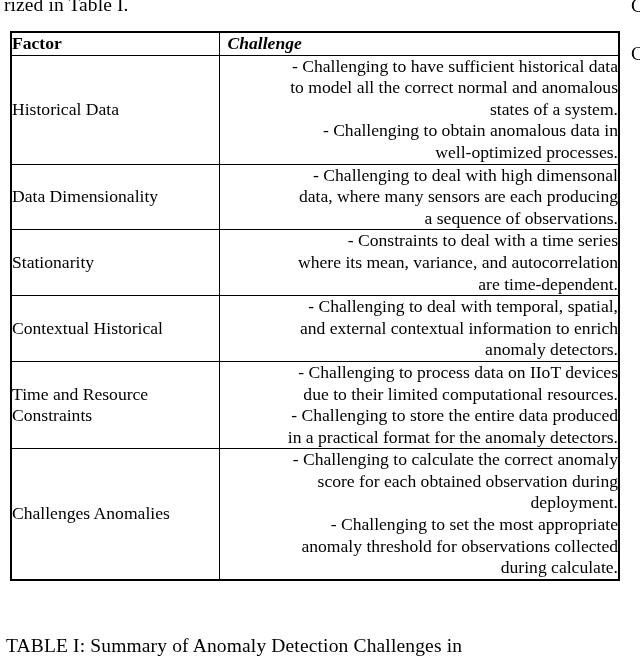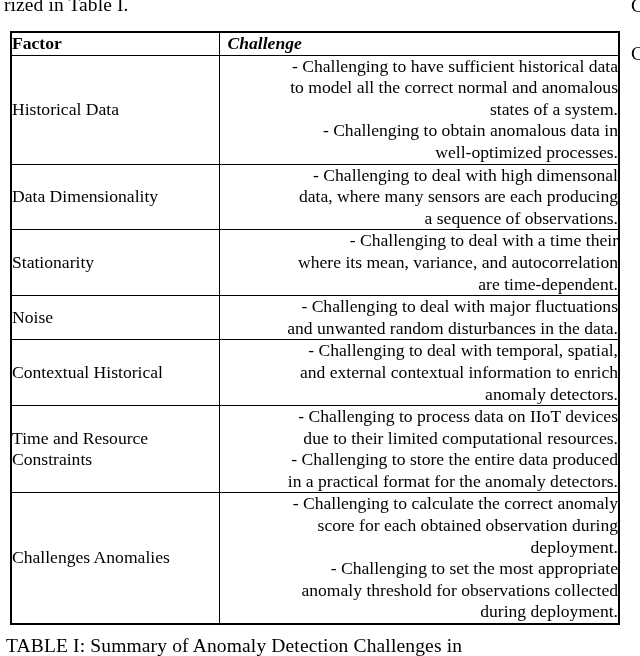--- a/index.html
+++ b/index.html
@@ -156,30 +156,23 @@
             <td class="factor">Data Dimensionality</td>
             <td class="challenge">
               <span class="bullet">- Challenging to deal with high dimensonal
 data, where many sensors are each producing
 a sequence of observations.</span>
             </td>
           </tr>
           <tr>
             <td class="factor">Stationarity</td>
             <td class="challenge">
-              <span class="bullet">- Challenging to deal with a time their
+              <span class="bullet">- Constraints to deal with a time series
 where its mean, variance, and autocorrelation
 are time-dependent.</span>
-            </td>
-          </tr>
-          <tr>
-            <td class="factor">Noise</td>
-            <td class="challenge">
-              <span class="bullet">- Challenging to deal with major fluctuations
-and unwanted random disturbances in the data.</span>
             </td>
           </tr>
           <tr>
             <td class="factor">Contextual Historical</td>
             <td class="challenge">
               <span class="bullet">- Challenging to deal with temporal, spatial,
 and external contextual information to enrich
 anomaly detectors.</span>
             </td>
           </tr>
@@ -194,21 +187,21 @@
             </td>
           </tr>
           <tr>
             <td class="factor">Challenges Anomalies</td>
             <td class="challenge">
               <span class="bullet">- Challenging to calculate the correct anomaly
 score for each obtained observation during
 deployment.</span>
               <span class="bullet">- Challenging to set the most appropriate
 anomaly threshold for observations collected
-during deployment.</span>
+during calculate.</span>
             </td>
           </tr>
         </tbody>
     </table>
   </div>
 
   <div class="caption">TABLE I: Summary of Anomaly Detection Challenges in</div>
 
 </div>
 

